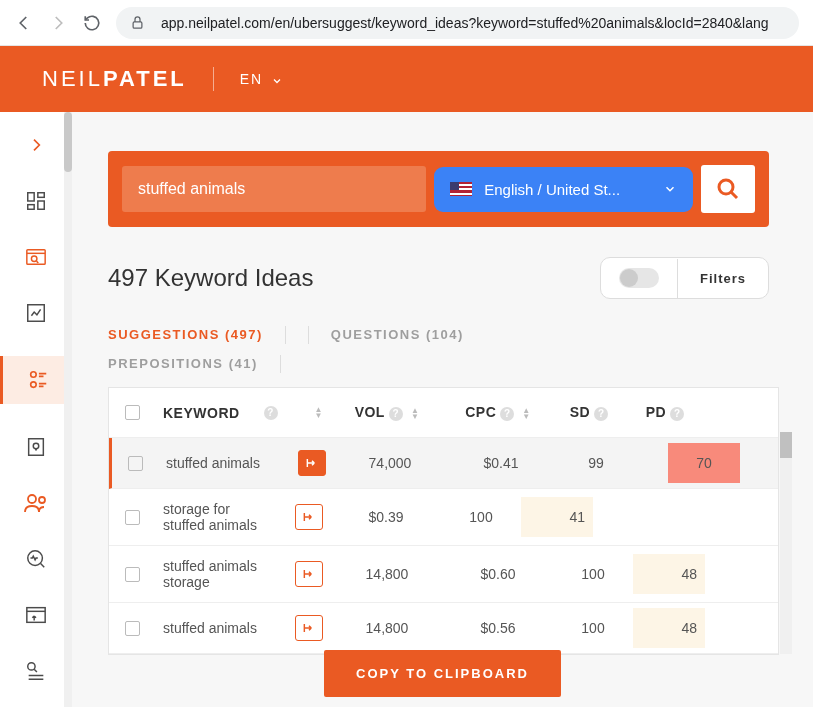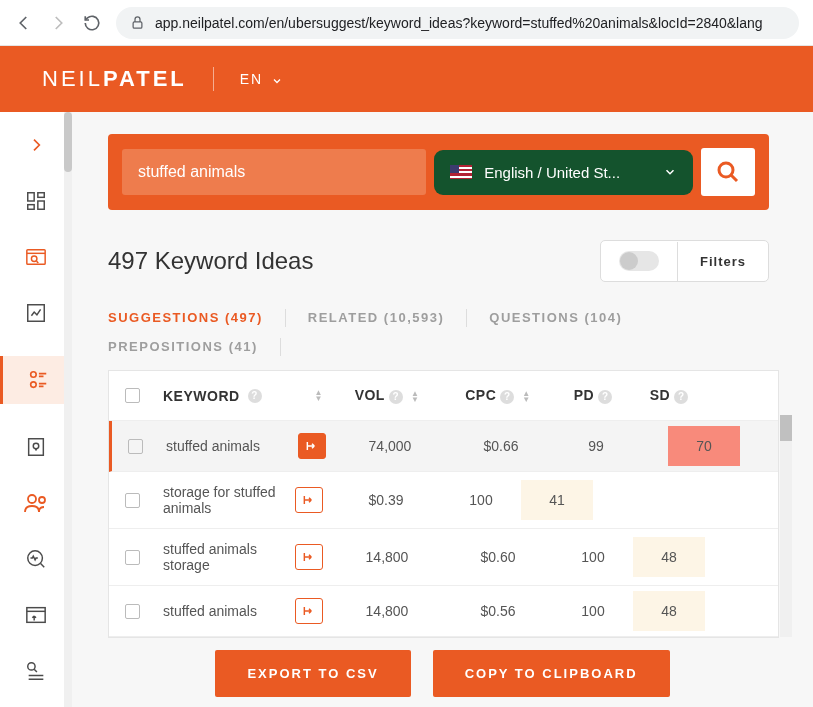--- a/index.html
+++ b/index.html
@@ -2,54 +2,54 @@
 <html><head>
 <meta charset="utf-8">
 <style>
   * { box-sizing: border-box; margin: 0; padding: 0; }
   body { font-family: -apple-system, BlinkMacSystemFont, "Segoe UI", Arial, sans-serif; background: #fff; width: 813px; height: 707px; overflow: hidden; }
   
   
   .browser-bar { height: 46px; display: flex; align-items: center; padding: 0 14px; gap: 14px; border-bottom: 1px solid #e5e5e5; background:#fff; }
   .nav-arrow { width: 20px; height:20px; color:#5f6368; display:flex; align-items:center; justify-content:center; cursor:pointer; }
   .nav-arrow.disabled { color:#bdbdbd; }
-  .addr-wrap { flex:1; display:flex; align-items:center; gap:10px; background:#f1f3f4; border-radius:20px; height:32px; padding:0 14px; color:#5f6368; font-size:14px; }
+  .addr-wrap { flex:1; display:flex; align-items:center; gap:16px; background:#f1f3f4; border-radius:20px; height:32px; padding:0 14px; color:#5f6368; font-size:14px; }
   .addr-wrap .url { color:#202124; white-space:nowrap; overflow:hidden; text-overflow:clip; }
   
   
   .header { background:#ea5a23; height:66px; display:flex; align-items:center; padding:0 42px; gap:26px; }
   .logo { color:#fff; font-size:22px; letter-spacing:3px; font-weight:400; }
   .logo b{font-weight:700;}
   .vline { width:1px; height:24px; background:rgba(255,255,255,0.5); }
   .lang { color:#fff; font-size:14px; letter-spacing:2px; display:flex; align-items:flex-end; gap:8px; cursor:pointer;}
   
   
   .layout { display:flex; height:calc(707px - 46px - 66px); }
   .sidebar { width:72px; background:#fff; display:flex; flex-direction:column; align-items:center; padding-top:20px; gap:30px; position:relative;}
   .side-scroll-track { position:absolute; right:0; top:0; width:8px; height:100%; background:#f0f0f0;}
   .side-scroll-thumb { position:absolute; top:0; width:8px; height:60px; background:#c9c9c9; border-radius:4px;}
   .side-icon { width:26px; height:26px; display:flex; align-items:center; justify-content:center; color:#4b4b4b; cursor:pointer;}
   .side-icon.active { color:#ea5a23; }
   .side-icon.activebg { background:#fdece3; width:72px; height:48px; border-left:3px solid #ea5a23; color:#ea5a23;}
   
-  .main { flex:1; background:#f7f7f7; padding:22px 14px 0 36px; overflow:hidden; position:relative;}
+  .main { flex:1; background:#f7f7f7; padding:39px 14px 0 36px; overflow:hidden; position:relative;}
   
   
   .search-panel { background:#ea5a23; padding:14px; border-radius:4px; display:flex; gap:8px; align-items:center; margin-bottom:30px; margin-right:30px;}
   .search-input { flex:1.2; background:#ee7c4d; border:none; color:#fff; font-size:16px; padding:14px 16px; border-radius:3px; }
   .search-input::placeholder{color:#fff;}
-  .lang-select { flex:1; background:#14532d; color:#fff; font-size:15px; padding:14px 16px; border-radius:9px; display:flex; align-items:center; gap:12px; cursor:pointer; white-space:nowrap; overflow:hidden;}
+  .lang-select { flex:1; background:#3b82f6; color:#fff; font-size:15px; padding:14px 16px; border-radius:9px; display:flex; align-items:center; gap:12px; cursor:pointer; white-space:nowrap; overflow:hidden;}
   .flag { width:22px; height:14px; background: linear-gradient(#b22234 0 15%, #fff 15% 30%, #b22234 30% 45%, #fff 45% 60%, #b22234 60% 75%, #fff 75% 90%, #b22234 90% 100%); position:relative;}
   .flag::before{content:"";position:absolute;left:0;top:0;width:9px;height:8px;background:#3c3b6e;}
   .search-btn { background:#fff; width:54px; height:48px; border-radius:3px; display:flex; align-items:center; justify-content:center; cursor:pointer;}
   
   
   .title-row { display:flex; justify-content:space-between; align-items:center; margin-bottom:24px; margin-right:30px;}
   .title { font-size:24px; color:#333; font-weight:400;}
-  .filters-box { display:flex; border:1px solid #ddd; border-radius:5px; background:#fff; align-items:center; }
+  .filters-box { display:flex; border:1px solid #ddd; border-radius:10px; background:#fff; align-items:center; }
   .toggle { padding:10px 18px; display:flex; align-items:center;}
   .toggle-track { width:40px; height:20px; background:#e6e6e6; border-radius:10px; position:relative;}
   .toggle-thumb { width:18px; height:18px; background:#ccc; border-radius:50%; position:absolute; left:1px; top:1px;}
   .filters-label { padding:12px 22px; border-left:1px solid #ddd; font-size:13px; font-weight:700; letter-spacing:1px; color:#333; cursor:pointer;}
   
   
   .tabs { display:flex; flex-wrap:wrap; gap:0; margin-bottom:12px; font-size:13px; font-weight:700; letter-spacing:1.5px;}
   .tab { color:#9e9e9e; padding:4px 0; margin-right:22px; cursor:pointer;}
   .tab.active { color:#ea5a23; }
   .tab-divider { width:1px; height:18px; background:#ddd; margin-right:22px; margin-top:3px;}
@@ -58,29 +58,29 @@
   .table-wrap { background:#fff; border:1px solid #e5e5e5; margin-right:20px; position:relative;}
   .table-scroll-track{position:absolute; right:-14px; top:44px; width:12px; bottom:0; background:#f0f0f0;}
   .table-scroll-thumb{width:12px; height:26px; background:#c0c0c0; position:absolute; top:0;}
   .row { display:flex; align-items:center; border-bottom:1px solid #eee; min-height:50px;}
   .row.header-row { font-size:12px; font-weight:700; color:#333; letter-spacing:0.5px;}
   .row.header-row .cell{color:#333;}
   .row.r1 { background:#f4f4f4; border-left:3px solid #ea5a23; }
   .cell { padding:12px 8px; text-align:center; color:#555; font-size:14px;}
   .cell.chk { width:46px; display:flex; justify-content:center;}
   .chkbox { width:15px; height:15px; border:1.5px solid #bbb; border-radius:2px;}
-  .cell.kw { width:176px; text-align:left; display:flex; align-items:center; gap:4px; color:#555;justify-content:center;}
+  .cell.kw { width:176px; text-align:left; display:flex; align-items:center; gap:20px; color:#555;justify-content:center;}
   .kw-btn { width:28px; height:26px; border:1.5px solid #ea5a23; border-radius:3px; display:flex; align-items:center; justify-content:center; color:#ea5a23; flex-shrink:0;}
   .kw-btn.filled { background:#ea5a23; color:#fff;}
   .cell.vol { width:112px; }
   .cell.cpc { width:110px; }
   .cell.pd { width:80px; }
   .cell.sd { width:72px; }
   .sd-red { background:#f88a7b;margin-left:32px;}
-  .sd-yel { background:#fdf5e6;}
+  .sd-yel { background:#fdf5e6;text-align:right;}
   .info-dot { display:inline-block; width:14px; height:14px; background:#ddd; border-radius:50%; color:#fff; font-size:10px; line-height:14px; text-align:center; margin-left:4px; vertical-align:middle;}
   .sort-caret { display:inline-flex; flex-direction:column; margin-left:8px; color:#bbb;font-size:8px;line-height:6px;vertical-align:middle;}
   
   
   .bottom-btns { position:absolute; bottom:10px; left:0; right:0; display:flex; justify-content:center; gap:22px;}
   .btn { background:#ea5a23; color:#fff; font-size:13px; font-weight:700; letter-spacing:2px; padding:16px 32px; border:none; cursor:pointer; border-radius:2px;}
 </style>
 </head>
 <body>
 
@@ -226,21 +226,20 @@
               <div class="toggle-thumb"></div>
             </div>
           </div>
         <div class="filters-label">Filters</div>
       </div>
     </div>
 
     <div class="tabs" id="tabs-container">
         <span class="tab active">SUGGESTIONS (497)</span>
         <span class="tab-divider"></span>
-        <span class="tab">RELATED (10,593)</span>
         <span class="tab-divider"></span>
         <span class="tab">QUESTIONS (104)</span>
         <div style="flex-basis: 100%; height: 6px;"></div>
         <span class="tab">PREPOSITIONS (41)</span>
         <span class="tab-divider"></span>
       </div>
 
     <div class="table-wrap">
       <div class="table-scroll-track">
           <div class="table-scroll-thumb"></div>
@@ -249,38 +248,38 @@
         <div class="cell chk">
             <div class="chkbox"></div>
           </div>
         <div class="cell kw" style="font-weight:700;">
             <span>KEYWORD</span>
             <span class="info-dot">?</span>
             <span class="sort-caret" style="margin-left:auto;">▲<br>▼</span>
           </div>
         <div class="cell vol" style="font-weight:700;"><span>VOL</span><span class="info-dot">?</span><span class="sort-caret">▲<br>▼</span></div>
         <div class="cell cpc" style="font-weight:700;"><span>CPC</span><span class="info-dot">?</span><span class="sort-caret">▲<br>▼</span></div>
+        <div class="cell sd" style="font-weight:700;"><span>SD</span><span class="info-dot">?</span></div>
         <div class="cell pd" style="font-weight:700;"><span>PD</span><span class="info-dot">?</span></div>
-        <div class="cell sd" style="font-weight:700;"><span>SD</span><span class="info-dot">?</span></div>
       </div>
       <div id="rows-container">
           <div class="row r1">
             <div class="cell chk">
               <div class="chkbox"></div>
             </div>
             <div class="cell kw">
               <span style="flex:1">stuffed animals</span>
               <span class="kw-btn filled">
                 <svg width="14" height="14" viewBox="0 0 24 24" fill="none" stroke="currentColor" stroke-width="2.5">
                   <path d="M4 12h12m0 0l-4-4m4 4l-4 4M4 5v14"></path>
                 </svg>
               </span>
             </div>
             <div class="cell vol">74,000</div>
-            <div class="cell cpc">$0.66</div>
+            <div class="cell cpc">$0.41</div>
             <div class="cell pd">99</div>
             <div class="cell sd sd-red">70</div>
           </div>
           <div class="row">
             <div class="cell chk">
               <div class="chkbox"></div>
             </div>
             <div class="cell kw">
               <span style="flex:1">storage for stuffed animals</span>
               <span class="kw-btn ">
@@ -324,17 +323,16 @@
             </div>
             <div class="cell vol">14,800</div>
             <div class="cell cpc">$0.56</div>
             <div class="cell pd">100</div>
             <div class="cell sd sd-yel">48</div>
           </div>
         </div>
     </div>
 
     <div class="bottom-btns">
-      <button class="btn">EXPORT TO CSV</button>
       <button class="btn">COPY TO CLIPBOARD</button>
     </div>
   </div>
 </div>
 
 </body></html>

